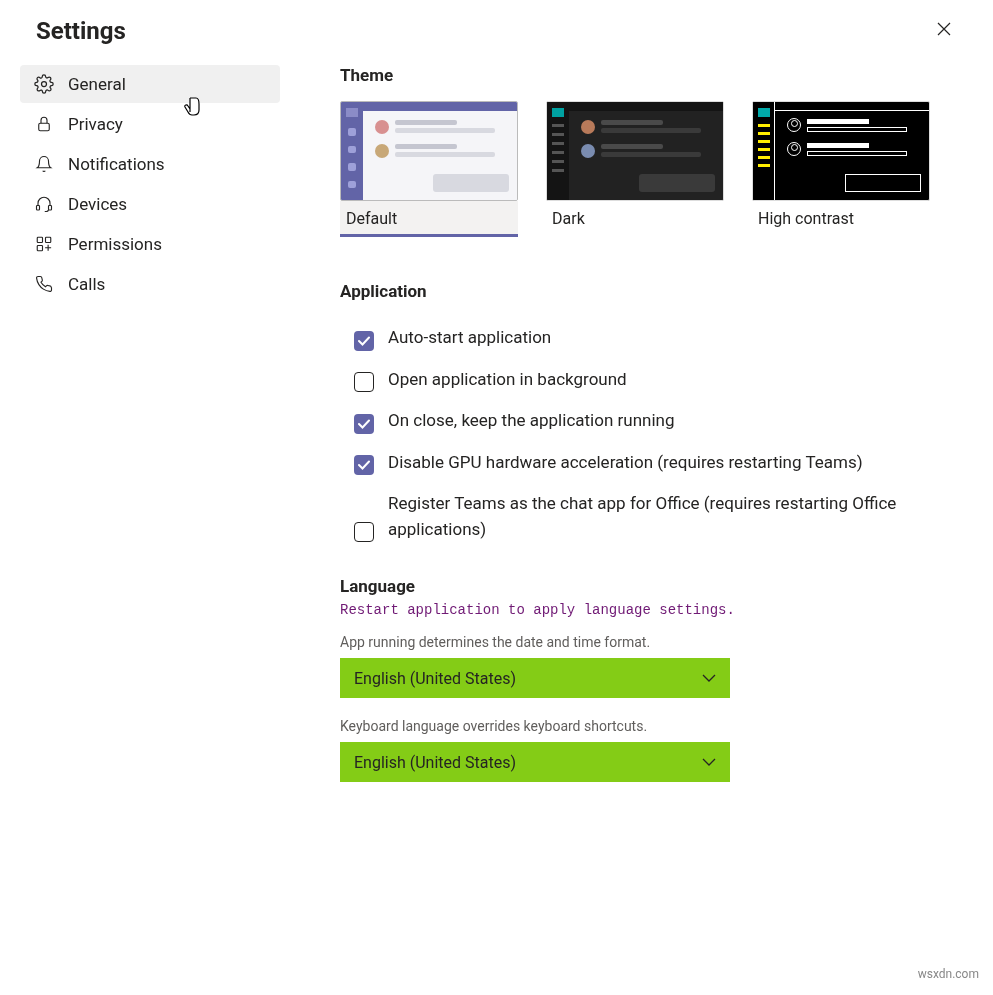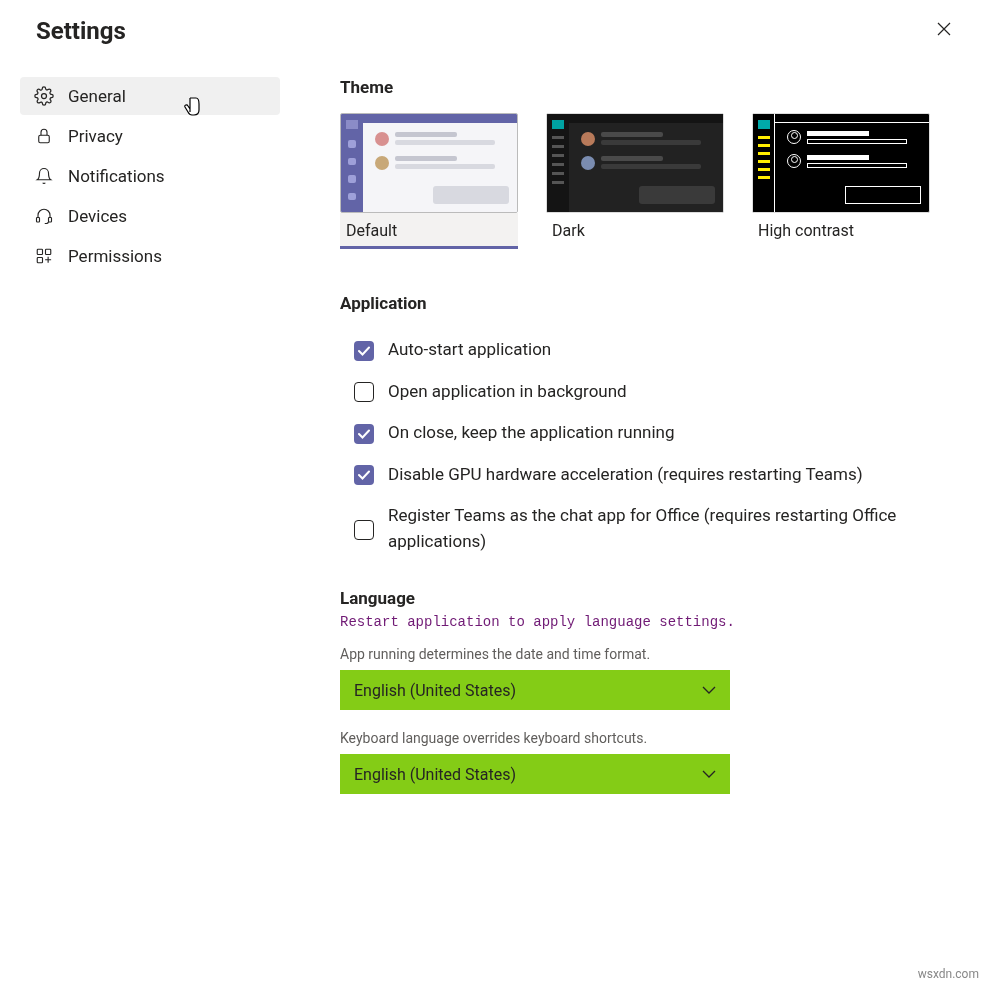--- a/index.html
+++ b/index.html
@@ -27,21 +27,21 @@
   .close-btn {
     background: none;
     border: none;
     cursor: pointer;
     padding: 6px;
     color: #252423;
   }
   .layout {
     display: flex;
     padding: 0 20px 0 20px;
-    margin-top: 22px;
+    margin-top: 10px;
   }
   .sidebar {
     width: 260px;
     flex-shrink: 0;
   }
   .nav-item {
     display: flex;
     align-items: center;
     gap: 14px;
     padding: 9px 14px;
@@ -157,21 +157,21 @@
   .thumb-hc .avatar::before{content:"";position:absolute;width:5px;height:5px;border:1px solid #fff;border-radius:50%;left:3px;top:1px;}
   .thumb-hc .line{position:absolute;height:5px;}
   .thumb-hc .l1{background:#fff;left:32px;top:17px;width:62px;}
   .thumb-hc .l2{border:1px solid #fff;left:32px;top:25px;width:100px;height:5px;}
   .thumb-hc .l3{background:#fff;left:32px;top:41px;width:62px;}
   .thumb-hc .l4{border:1px solid #fff;left:32px;top:49px;width:100px;height:5px;}
   .thumb-hc .bubble{position:absolute;right:8px;bottom:8px;width:76px;height:18px;border:1px solid #fff;}
 
   .checkbox-row {
     display: flex;
-    align-items: center;
+    align-items: flex-end;
     gap: 14px;
     padding: 8px 0 8px 14px;
   }
   .checkbox {
     width: 20px;
     height: 20px;
     border-radius: 4px;
     flex-shrink: 0;
     display: flex;
     align-items: center;
@@ -286,20 +286,28 @@
         <svg width="18" height="18" viewBox="0 0 24 24" fill="none" stroke="#252423" stroke-width="1.5">
             <rect x="3" y="3" width="7" height="7" rx="1"></rect>
             <rect x="14" y="3" width="7" height="7" rx="1"></rect>
             <rect x="3" y="14" width="7" height="7" rx="1"></rect>
             <path d="M17.5 13v8M13.5 17h8"></path>
           </svg>
       </span>
       <span>Permissions</span>
     </div>
 
+    <div class="nav-item">
+      <span class="icon">
+        <svg width="18" height="18" viewBox="0 0 24 24" fill="none" stroke="#252423" stroke-width="1.5">
+            <path d="M22 16.9v3a2 2 0 0 1-2.2 2 19.8 19.8 0 0 1-8.6-3.1 19.5 19.5 0 0 1-6-6A19.8 19.8 0 0 1 2.1 4.2 2 2 0 0 1 4.1 2h3a2 2 0 0 1 2 1.7c.1.9.3 1.8.6 2.6a2 2 0 0 1-.5 2.1L8 9.6a16 16 0 0 0 6 6l1.2-1.2a2 2 0 0 1 2.1-.5c.8.3 1.7.5 2.6.6a2 2 0 0 1 1.7 2z"></path>
+          </svg>
+      </span>
+      <span>Calls</span>
+    </div>
 
   </nav>
 
   <main class="main">
 
     <h2 class="section-title">Theme</h2>
 
     <div class="theme-row">
       <div class="theme-card selected">
         <div class="theme-thumb thumb-default">

